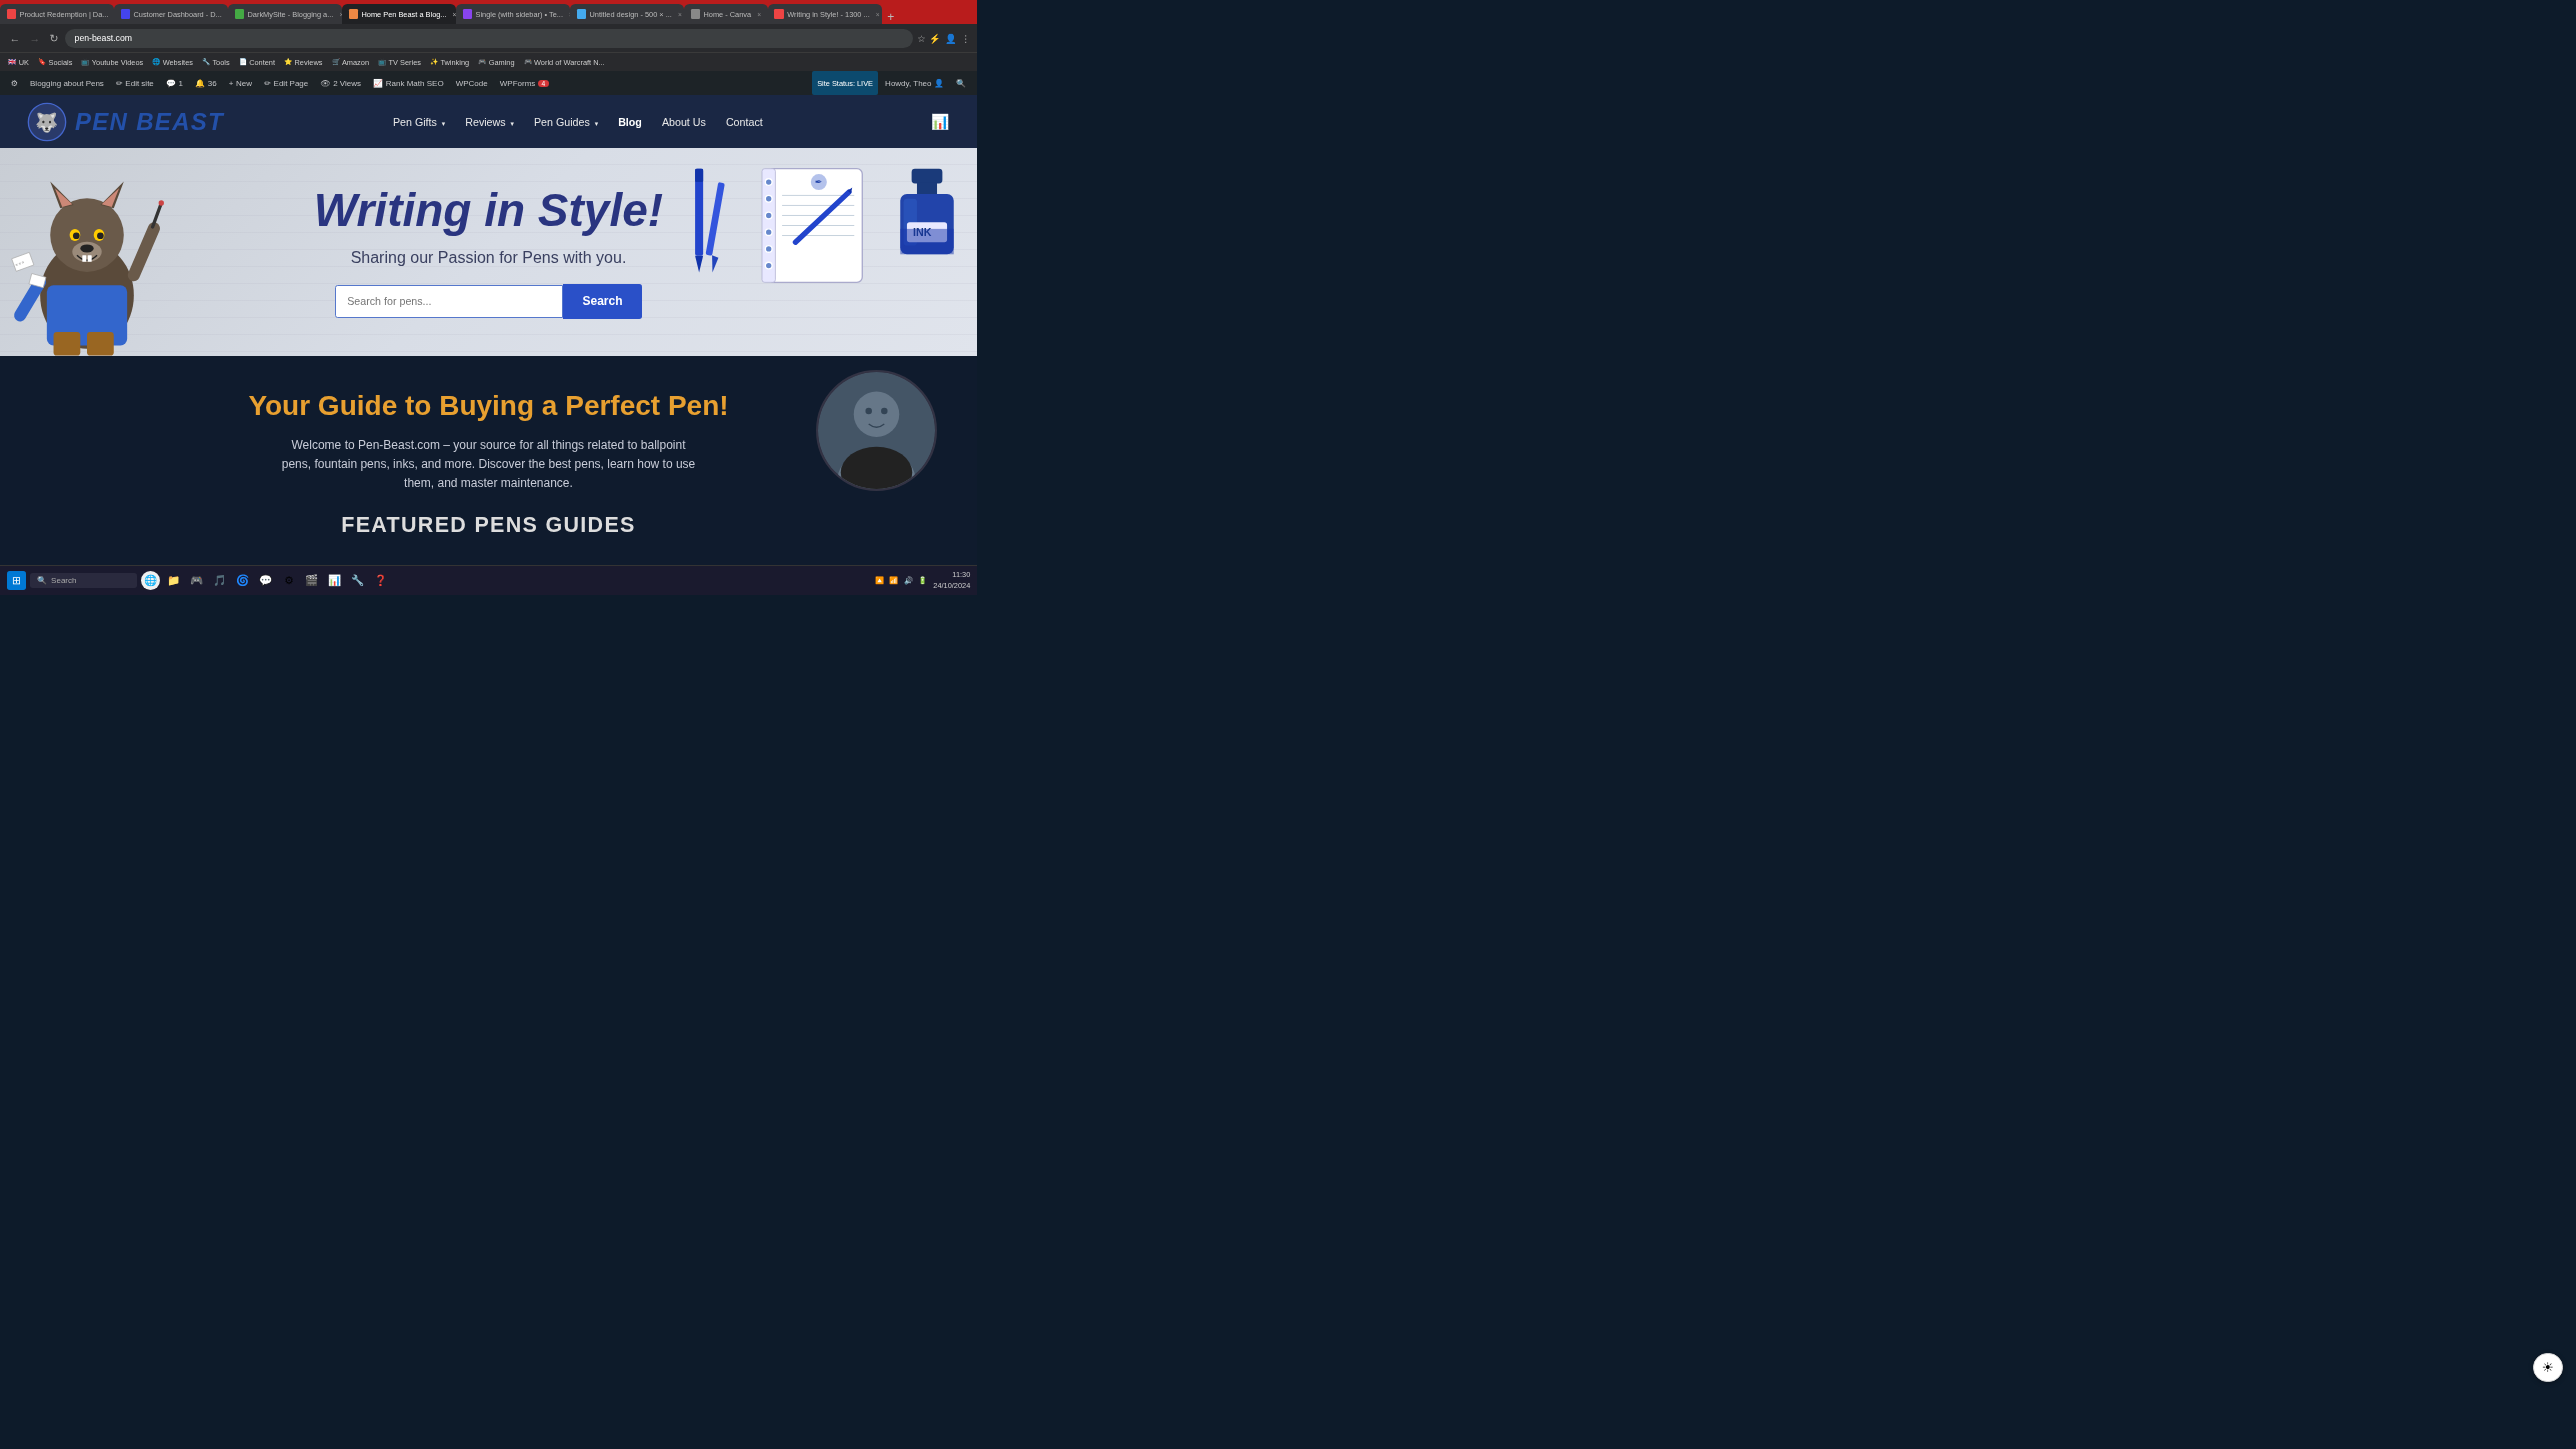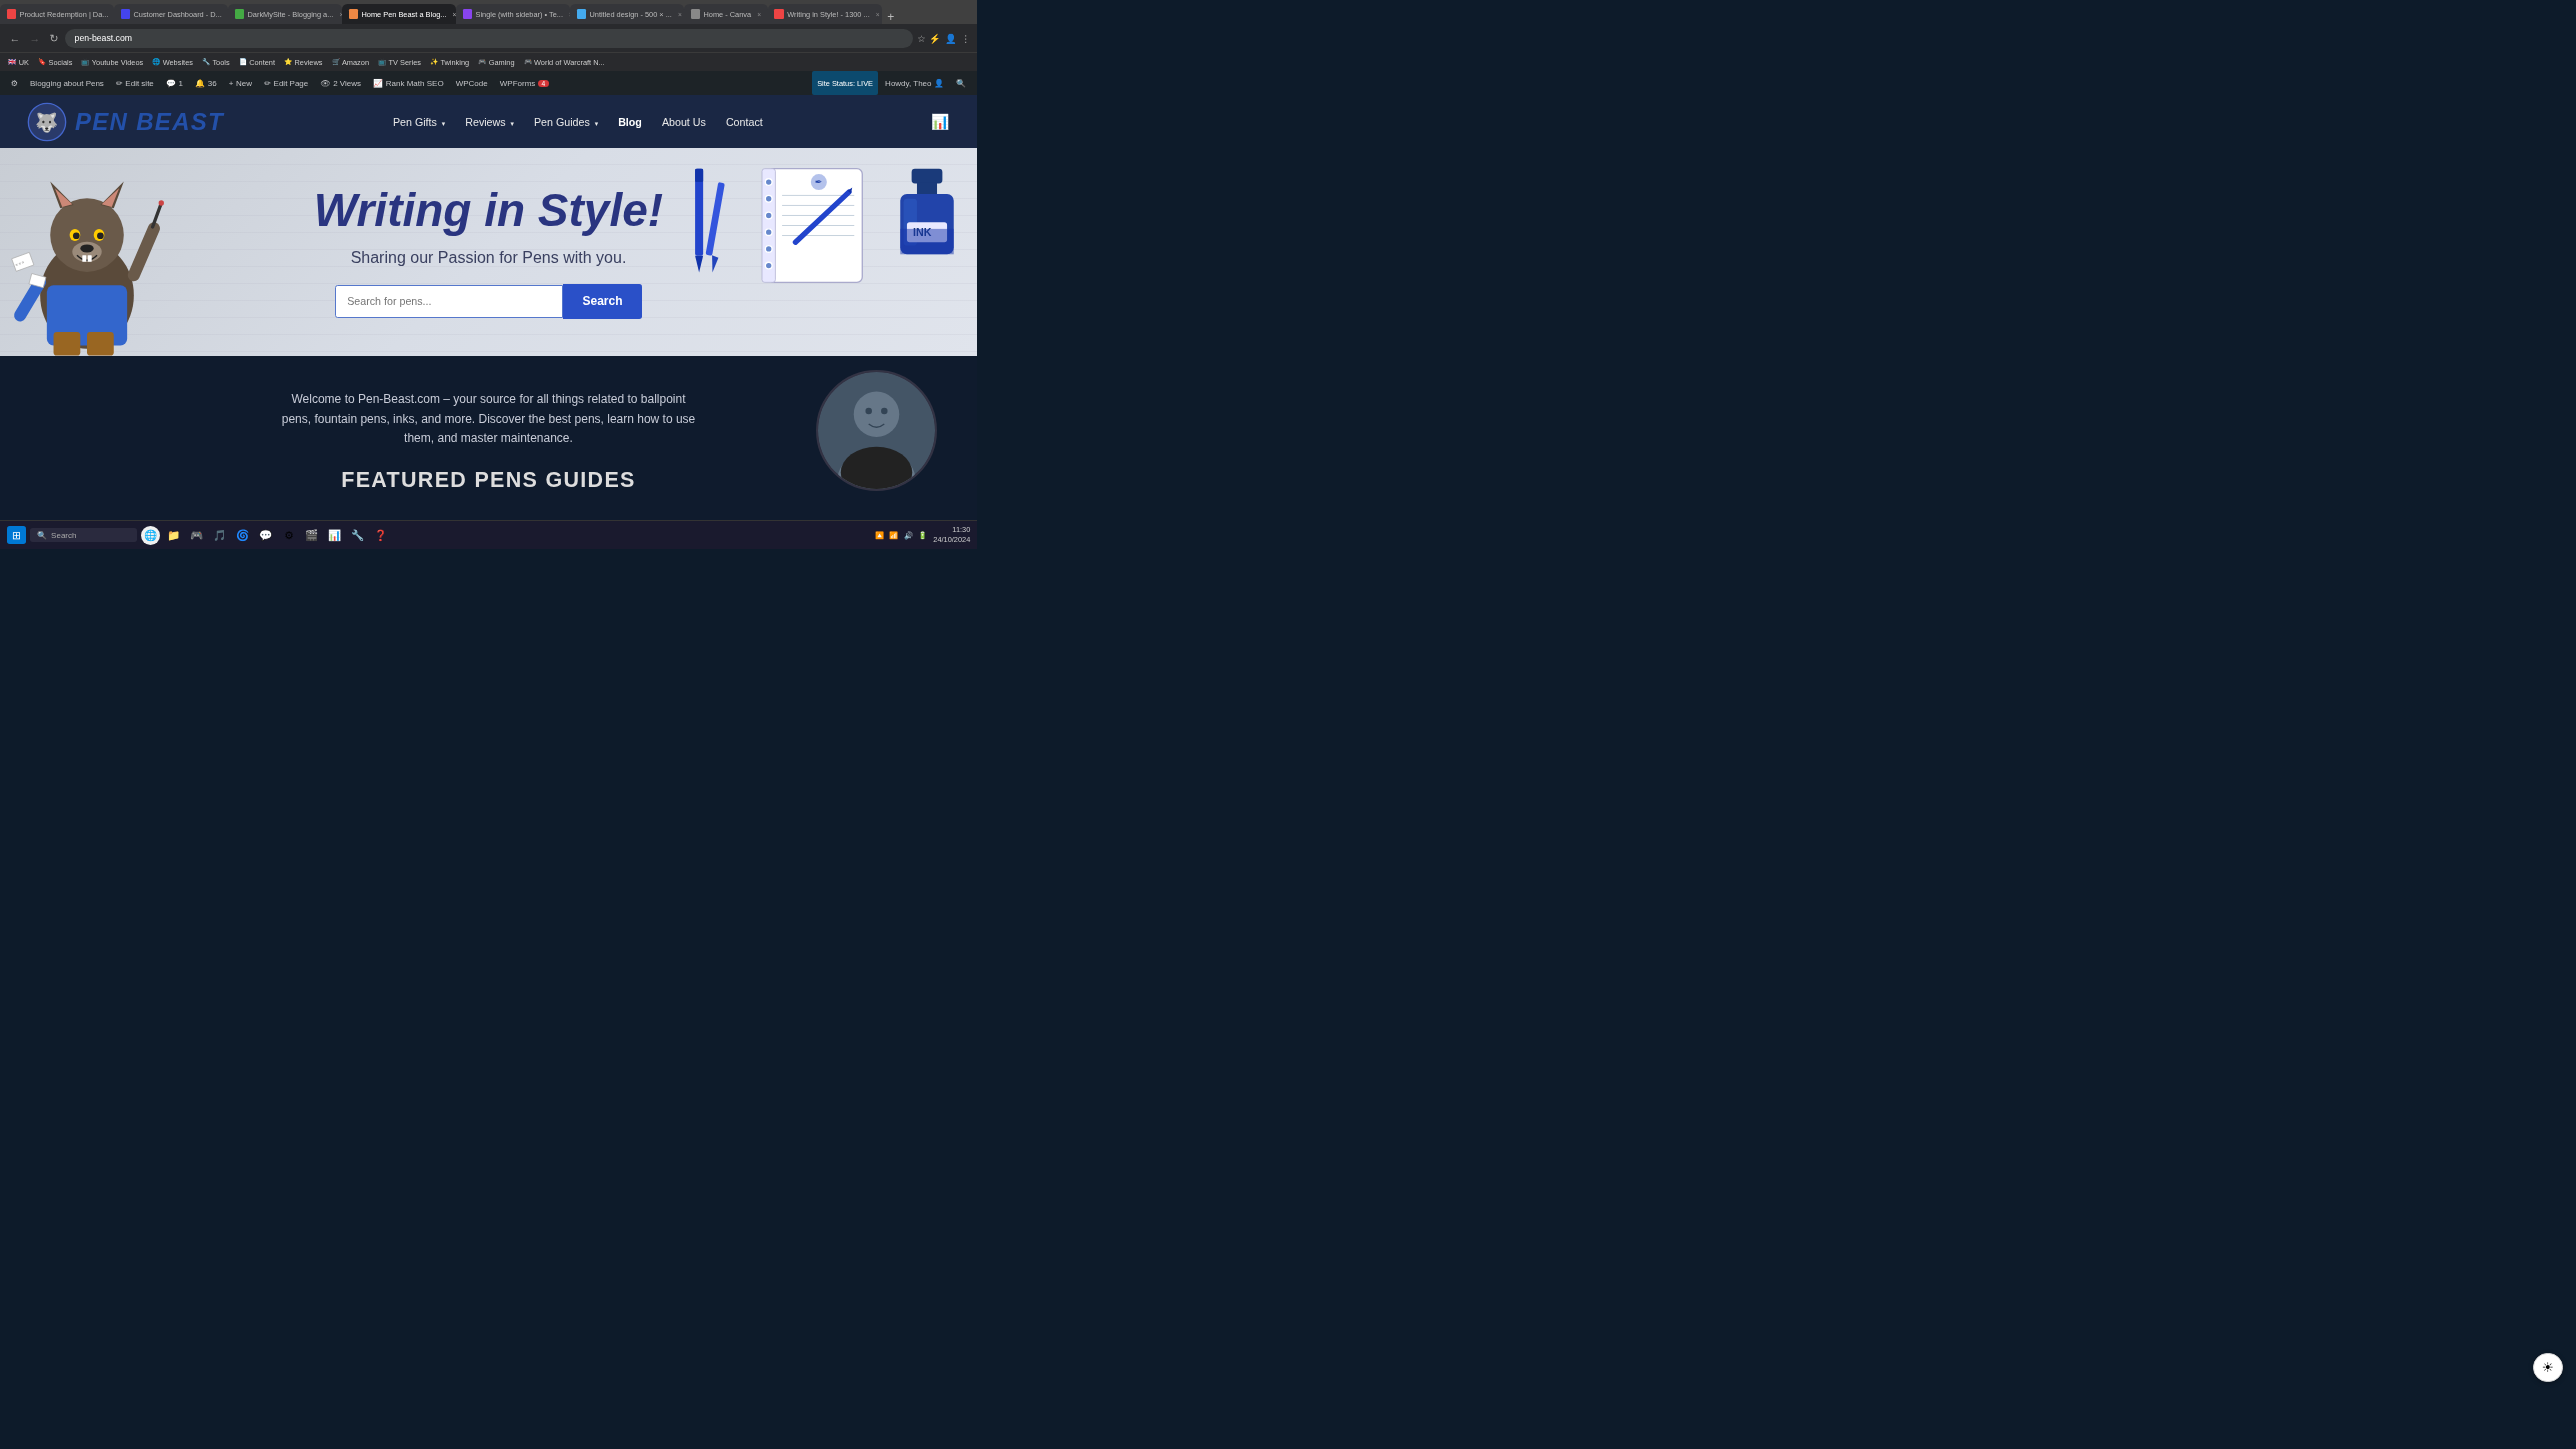--- a/index.html
+++ b/index.html
@@ -1,17 +1,17 @@
 <!DOCTYPE html>
 <html style="font-size:10.7px"><head>
   <meta charset="utf-8">
   <style>
     * { margin: 0; padding: 0; box-sizing: border-box; }
     body { font-family: Arial, sans-serif; background: #0d1b2a; width: 977px; overflow-x: hidden; }
-    .tab-bar { display: flex; align-items: flex-end; padding: 4px 0 0 0; background: #404040; height: 24px; }
+    .tab-bar { display: flex; align-items: flex-end; padding: 4px 0 0 0; background: #b91c1c; height: 24px; }
     .tab { display: flex; align-items: center; height: 20px; padding: 0 6.7px; font-size: 7.4px; color: #bbb; background: #35363a; border-radius: 5.4px 5.4px 0 0; max-width: 114px; white-space: nowrap; overflow: hidden; text-overflow: ellipsis; cursor: pointer; gap: 3.4px; }
     .tab.active { background: #202124; color: #fff; }
     .tab-favicon { width: 9.4px; height: 9.4px; border-radius: 1.3px; flex-shrink: 0; }
     .tab-close { margin-left: 2.7px; opacity: 0.6; font-size: 6.7px; }
     .tab-new { background: none; border: none; color: #bbb; font-size: 12px; padding: 0 5.4px; cursor: pointer; }
 
     .nav-bar { display: flex; align-items: center; background: #292a2d; padding: 4px 6.7px; gap: 4px; height: 28px; }
     .nav-btn { background: none; border: none; color: #aaa; font-size: 10.7px; cursor: pointer; padding: 1.3px 2.7px; }
     .nav-btn:disabled { opacity: 0.4; }
     .address-bar { flex: 1; background: #3c3f41; border: none; border-radius: 13.4px; padding: 3.4px 9.4px; color: #fff; font-size: 8.7px; height: 19px; }
@@ -392,20 +392,21 @@
 
       <rect x="25" y="90" width="60" height="30" rx="4" fill="#e8e8ff"></rect>
       <text x="34" y="111" font-size="16" font-weight="bold" fill="#1a3a7a">INK</text>
 
       <rect x="15" y="100" width="80" height="38" rx="0 0 10 10" fill="#1533aa" opacity="0.5"></rect>
     </svg>
   </div>
 </div>
 
 <div class="content-section">
+  <h2 class="section-title">Your Guide to Buying a Perfect Pen!</h2>
   <p class="section-text">Welcome to Pen-Beast.com – your source for all things related to ballpoint pens, fountain pens, inks, and more. Discover the best pens, learn how to use them, and master maintenance.</p>
 
   <div class="avatar-circle">
     <svg width="121" height="121" viewBox="0 0 180 180">
       <circle cx="90" cy="90" r="90" fill="#445566"></circle>
 
       <circle cx="90" cy="65" r="35" fill="#667788"></circle>
       <ellipse cx="90" cy="165" rx="60" ry="45" fill="#667788"></ellipse>
 
       <circle cx="78" cy="60" r="5" fill="#334455"></circle>

